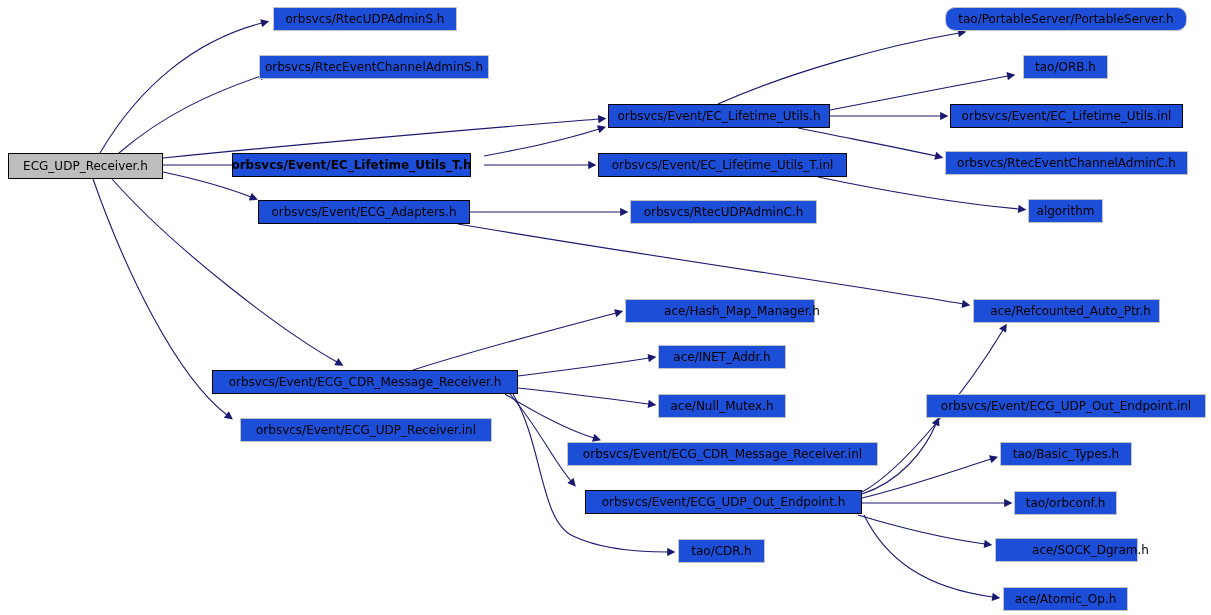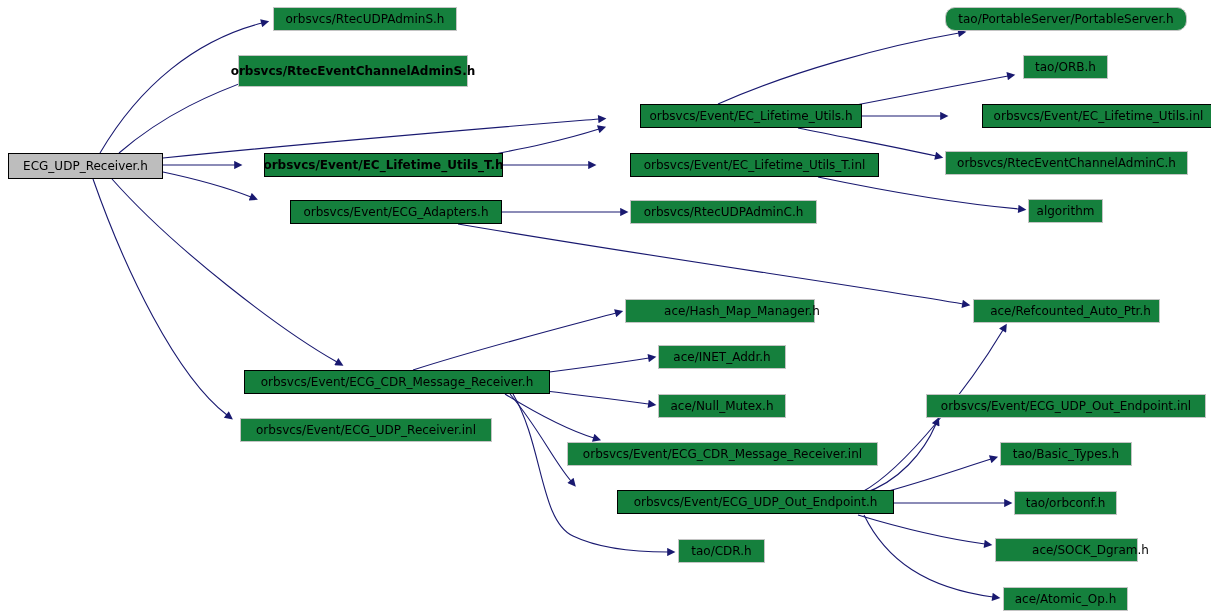--- a/index.html
+++ b/index.html
@@ -8,28 +8,28 @@
     width:1211px;height:615px;
     background:#ffffff;
     font-family:"DejaVu Sans","Liberation Sans",sans-serif;
     overflow:hidden;
   }
   #edges-svg{position:absolute;left:0;top:0;width:1211px;height:615px;}
   #edges-svg path.edge{fill:none;stroke:var(--edge,#191970);stroke-width:1.1px;}
   .node{
     position:absolute;
     box-sizing:border-box;
-    background:#15803d;
+    background:#1d4ed8;
     border:1px solid #c4c4c4;
     display:flex;align-items:center;justify-content:center;
     font-size:12px;line-height:1;color:#000;
     white-space:nowrap;
     z-index:2;
   }
-  .node.doc{border-color:#000000;margin-left:32px;}
+  .node.doc{border-color:#000000;}
   .node.ext{border-color:#c4c4c4;}
   .node.root{background:var(--rootfill,#bdbdbd);border-color:#000000;}
 </style>
 </head>
 <body>
 
 <div id="canvas" style="background: rgb(255, 255, 255);">
   <svg id="edges-svg" viewBox="0 0 1211 615">
     <defs>
       <marker id="arrow" viewBox="0 0 10 10" refX="1" refY="5" markerWidth="9.5" markerHeight="7.5" orient="auto">
@@ -60,21 +60,21 @@
       <path class="edge" d="M513,394 C543,445 540,521 573,536 C600,549 636,552 668,552" marker-end="url(#arrow)"></path>
       <path class="edge" d="M862,492 C905,469 970,385 1003,330" marker-end="url(#arrow)"></path>
       <path class="edge" d="M862,494 C899,482 924,452 936,424" marker-end="url(#arrow)"></path>
       <path class="edge" d="M862,498 C911,486 950,472 991,459" marker-end="url(#arrow)"></path>
       <path class="edge" d="M862,503 L1005,503" marker-end="url(#arrow)"></path>
       <path class="edge" d="M858,515 C901,528 941,538 985,544" marker-end="url(#arrow)"></path>
       <path class="edge" d="M864,515 C886,560 926,588 993,597" marker-end="url(#arrow)"></path>
     </svg>
 <div class="node root" style="left: 8px; top: 153px; width: 155px; height: 26px;">ECG_UDP_Receiver.h</div>
     <div class="node ext" style="left: 273px; top: 7px; width: 184px; height: 24px;">orbsvcs/RtecUDPAdminS.h</div>
-    <div class="node ext" style="left: 238px; top: 55px; width: 230px; height: 32px; font-weight: bold;">orbsvcs/RtecEventChannelAdminS.h</div>
+    <div class="node ext" style="left: 259px; top: 55px; width: 230px; height: 24px;">orbsvcs/RtecEventChannelAdminS.h</div>
     <div class="node ext" style="left: 945px; top: 7px; width: 242px; height: 24px; border-radius: 10px;">tao/PortableServer/PortableServer.h</div>
     <div class="node ext" style="left: 1023px; top: 55px; width: 85px; height: 24px;">tao/ORB.h</div>
     <div class="node doc" style="left: 608px; top: 104px; width: 222px; height: 24px;">orbsvcs/Event/EC_Lifetime_Utils.h</div>
     <div class="node doc" style="left: 950px; top: 104px; width: 233px; height: 24px;">orbsvcs/Event/EC_Lifetime_Utils.inl</div>
     <div class="node ext" style="left: 945px; top: 151px; width: 243px; height: 24px;">orbsvcs/RtecEventChannelAdminC.h</div>
     <div class="node doc" style="left: 232px; top: 153px; width: 239px; height: 24px; font-weight: bold;">orbsvcs/Event/EC_Lifetime_Utils_T.h</div>
     <div class="node doc" style="left: 598px; top: 153px; width: 249px; height: 24px;">orbsvcs/Event/EC_Lifetime_Utils_T.inl</div>
     <div class="node ext" style="left: 1028px; top: 199px; width: 75px; height: 24px;">algorithm</div>
     <div class="node doc" style="left: 258px; top: 200px; width: 212px; height: 24px;">orbsvcs/Event/ECG_Adapters.h</div>
     <div class="node ext" style="left: 630px; top: 200px; width: 187px; height: 24px;">orbsvcs/RtecUDPAdminC.h</div>

